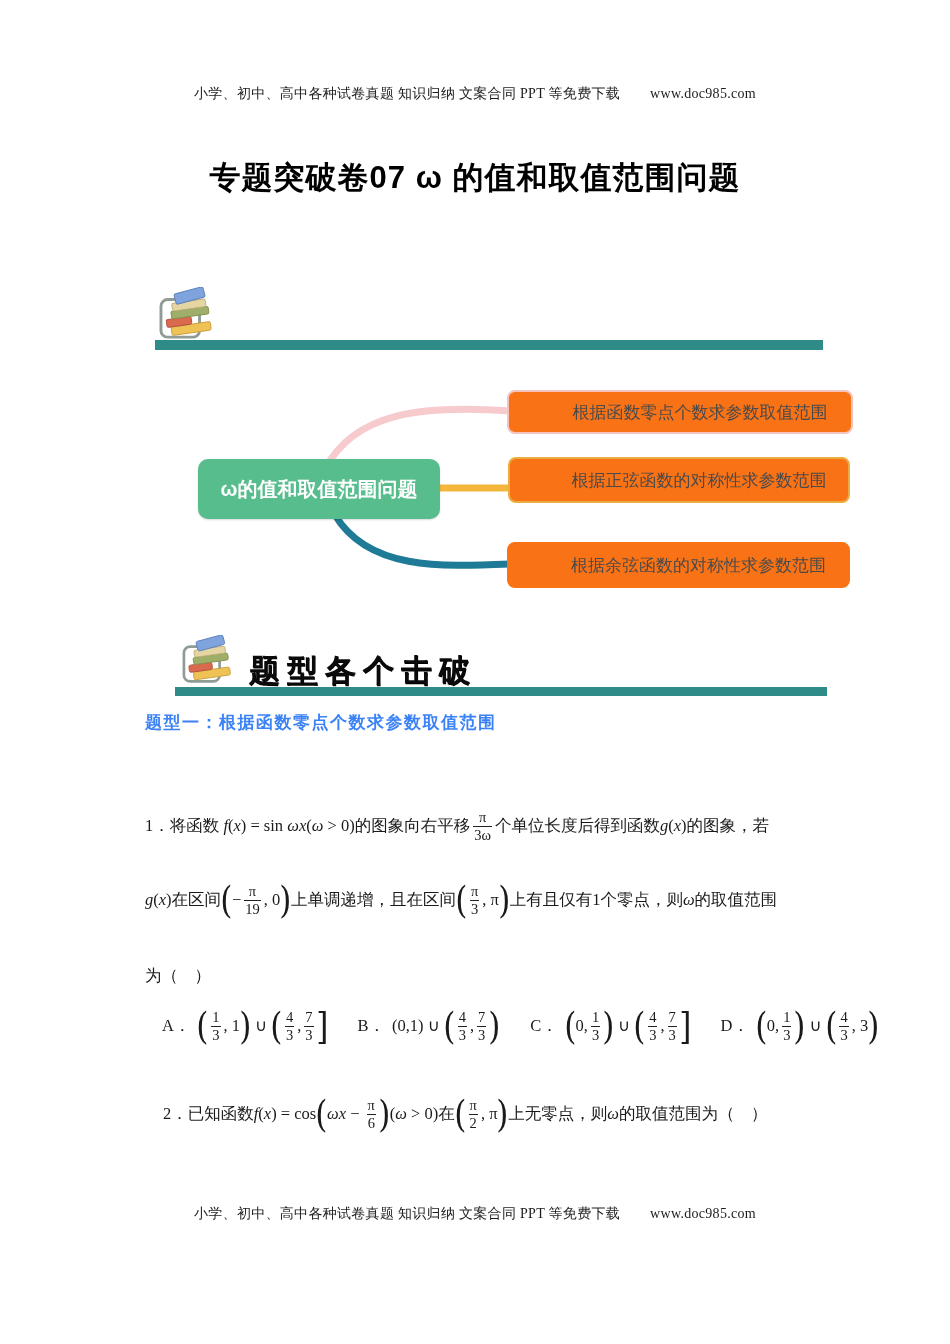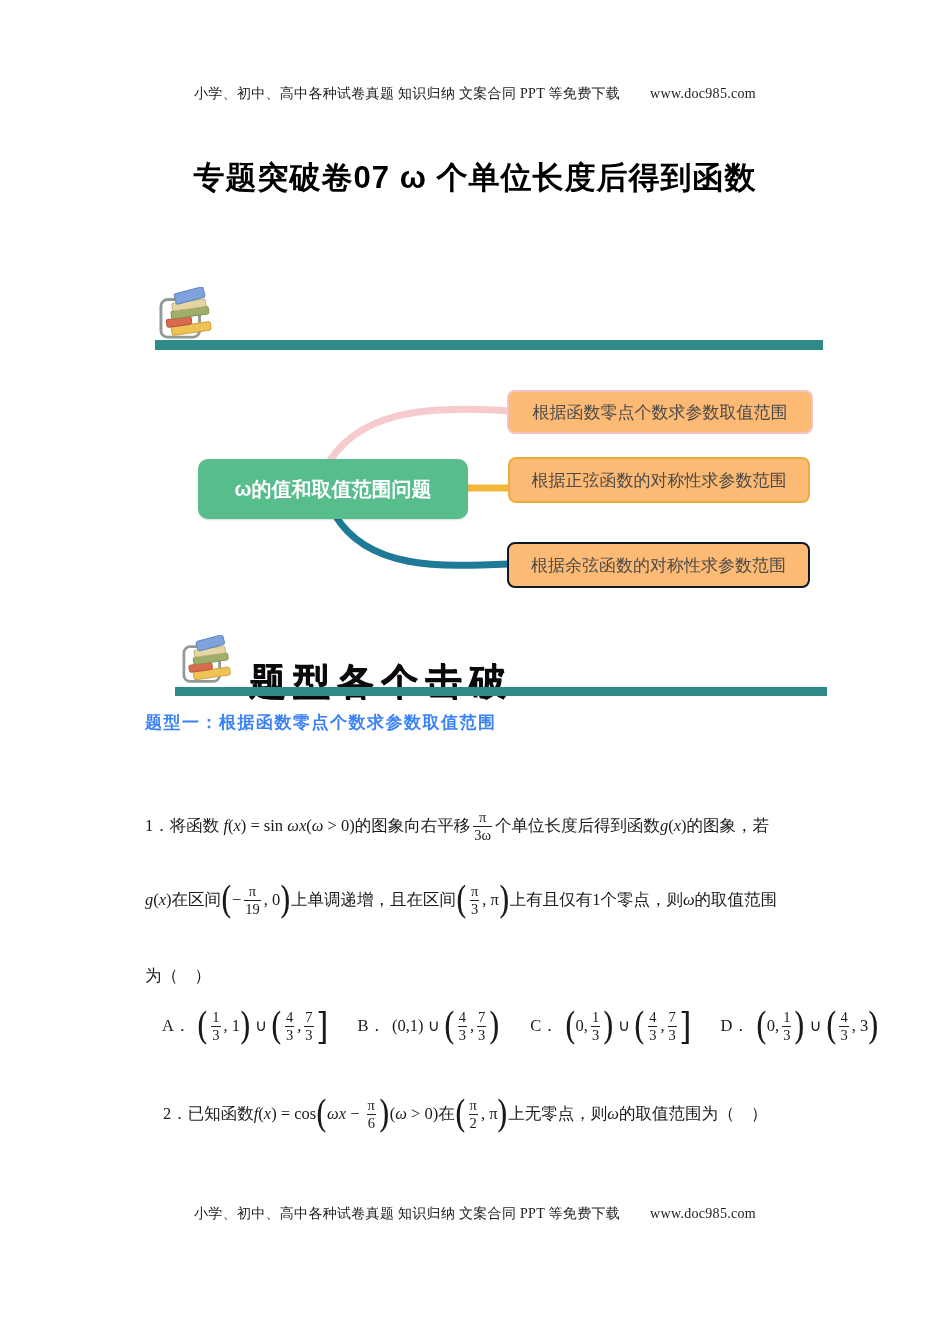--- a/index.html
+++ b/index.html
@@ -21,36 +21,36 @@
   .sec .icon { position:absolute; }
   .sec .cap { position:absolute; font-family:"DejaVu Serif", serif; font-weight:900;
               color:#0a0a0a; text-shadow:0.6px 0.6px 0 #000; white-space:nowrap; }
   .sec .bar { position:absolute; background:#2E8B87; }
   .sec1 { top:270px; left:155px; width:672px; height:66px; }
   .sec1 .icon { left:3px; top:0px; }
   .sec1 .cap  { left:72px; top:12px; font-size:30px; letter-spacing:12px; }
   .sec1 .bar  { left:0; top:53px; width:668px; height:10px; }
   .sec2 { top:616px; left:175px; width:655px; height:64px; }
   .sec2 .icon { left:6px; top:2px; }
-  .sec2 .cap  { left:74px; top:24px; font-size:37px; letter-spacing:7px; }
+  .sec2 .cap  { left:74px; top:17px; font-size:31px; letter-spacing:7px; }
   .sec2 .bar  { left:0; top:54px; width:652px; height:9px; }
 
   
   .mindmap { position:absolute; top:360px; left:150px; width:690px; height:235px; }
   .mindmap svg.links { position:absolute; left:0; top:0; }
-  .node-center { position:absolute; left:48px; top:82px; width:270px; height:60px;
+  .node-center { position:absolute; left:48px; top:82px; width:242px; height:60px;
                  background:#57BD8D; border-radius:10px; display:flex; align-items:center;
                  justify-content:center; color:#fff; font-family:"Liberation Sans",sans-serif;
                  font-weight:700; font-size:20px; box-shadow:0 1px 2px rgba(0,0,0,.15); }
-  .branch { position:absolute; background:#fdba74; border-radius:8px; display:flex;
+  .branch { position:absolute; background:#f97316; border-radius:8px; display:flex;
             align-items:center; justify-content:center;
-            font-family:"Liberation Sans",sans-serif; font-size:17px; color:#4a4a4a; }
+            font-family:"Liberation Sans",sans-serif; font-size:17px; color:#4a4a4a;padding-left:40px; }
   .branch.b1 { left:357px; top:13px;  width:302px; height:40px; border:2px solid #F4C3BE; }
   .branch.b2 { left:358px; top:80px;  width:298px; height:42px; border:2px solid #ECAC3F; }
-  .branch.b3 { left:357px; top:165px; width:299px; height:42px; border:2px solid #0f172a; }
+  .branch.b3 { left:357px; top:165px; width:299px; height:42px; border:2px solid #f97316; }
 
   
   .topic { position:absolute; top:694px; left:145px; font-weight:700; font-size:17px;
            letter-spacing:1.5px; color:#3b82f6; font-family:"Liberation Serif",serif; }
 
   
   .mrow { position:absolute; display:flex; align-items:center; font-size:16.5px;
           white-space:nowrap; }
   .p1l1 { top:780px; left:145px; height:58px;justify-content:flex-end; }
   .p1l2 { top:852px; left:145px; height:62px; }
@@ -72,21 +72,21 @@
 </style>
 </head>
 <body>
 
 <div class="page">
 
   <div class="pgline" style="top:68px;">
     <span>小学、初中、高中各种试卷真题 知识归纳 文案合同 PPT 等免费下载</span><span class="gap"></span><span>www.doc985.com</span>
   </div>
 
-  <div class="doc-title">专题突破卷07 ω 个单位长度后得到函数</div>
+  <div class="doc-title">专题突破卷07 ω 的值和取值范围问题</div>
 
   <div class="sec sec1">
     <span class="icon">
       <svg width="58" height="54" viewBox="0 0 60 56">
         <rect x="3" y="13" width="40" height="39" rx="7" fill="#ffffff" stroke="#8f9b94" stroke-width="3"></rect>
         <g transform="rotate(-8 30 30)">
           <rect x="12" y="39" width="41" height="9" rx="2" fill="#EFC255" stroke="#caa23f"></rect>
           <rect x="8" y="31" width="26" height="8" rx="2" fill="#D96A4D" stroke="#b5533a"></rect>
           <rect x="14" y="23" width="39" height="8" rx="2" fill="#9FAF6A" stroke="#82934f"></rect>
           <rect x="16" y="15" width="35" height="8" rx="2" fill="#E4D5A3" stroke="#c0b079"></rect>

